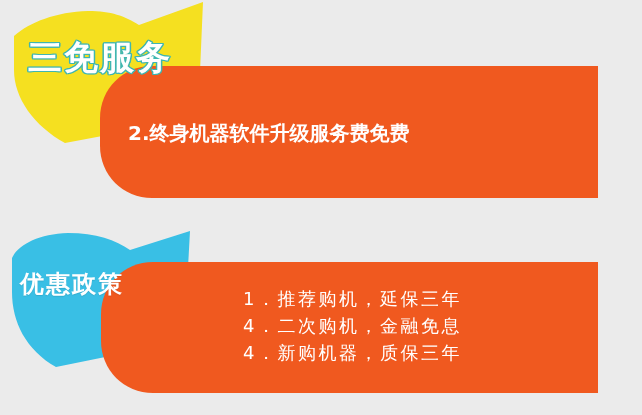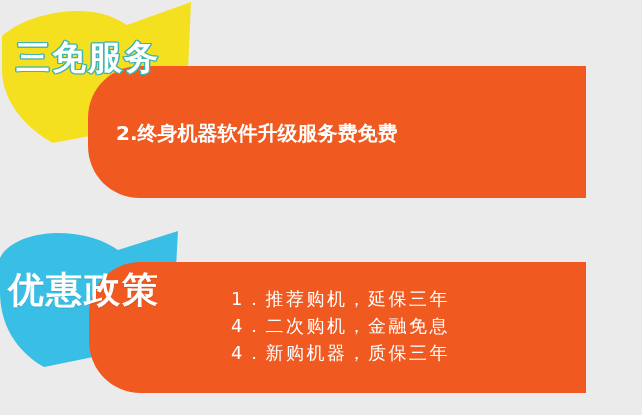--- a/index.html
+++ b/index.html
@@ -13,20 +13,21 @@
     background: #ebebeb;
     font-family: "DejaVu Sans", "Liberation Sans", sans-serif;
     overflow: hidden;
   }
   #poster {
     position: relative;
     width: 586px;
     height: 415px;
     background: #ebebeb;
     overflow: hidden;
+    margin-left: 12px;
   }
 
   
   .shape-layer {
     position: absolute;
     left: 0;
     top: 0;
     width: 642px;
     height: 415px;
     pointer-events: none;
@@ -49,21 +50,21 @@
     paint-order: stroke fill;
     text-shadow:
        1.4px 0 0 #3fb6b0, -1.4px 0 0 #3fb6b0,
        0 1.4px 0 #3fb6b0, 0 -1.4px 0 #3fb6b0,
        1px 1px 0 #3fb6b0, -1px -1px 0 #3fb6b0,
        1px -1px 0 #3fb6b0, -1px 1px 0 #3fb6b0;
   }
   #title-bottom {
     left: 8px;
     top: 272px;
-    font-size: 36px;
+    font-size: 24px;
     color: #ffffff;
     text-shadow: 0 1px 1px rgba(0,0,0,0.10);
   }
 
   .list-top {
     position: absolute;
     left: 116px;
     top: 118px;
     width: 520px;
   }

